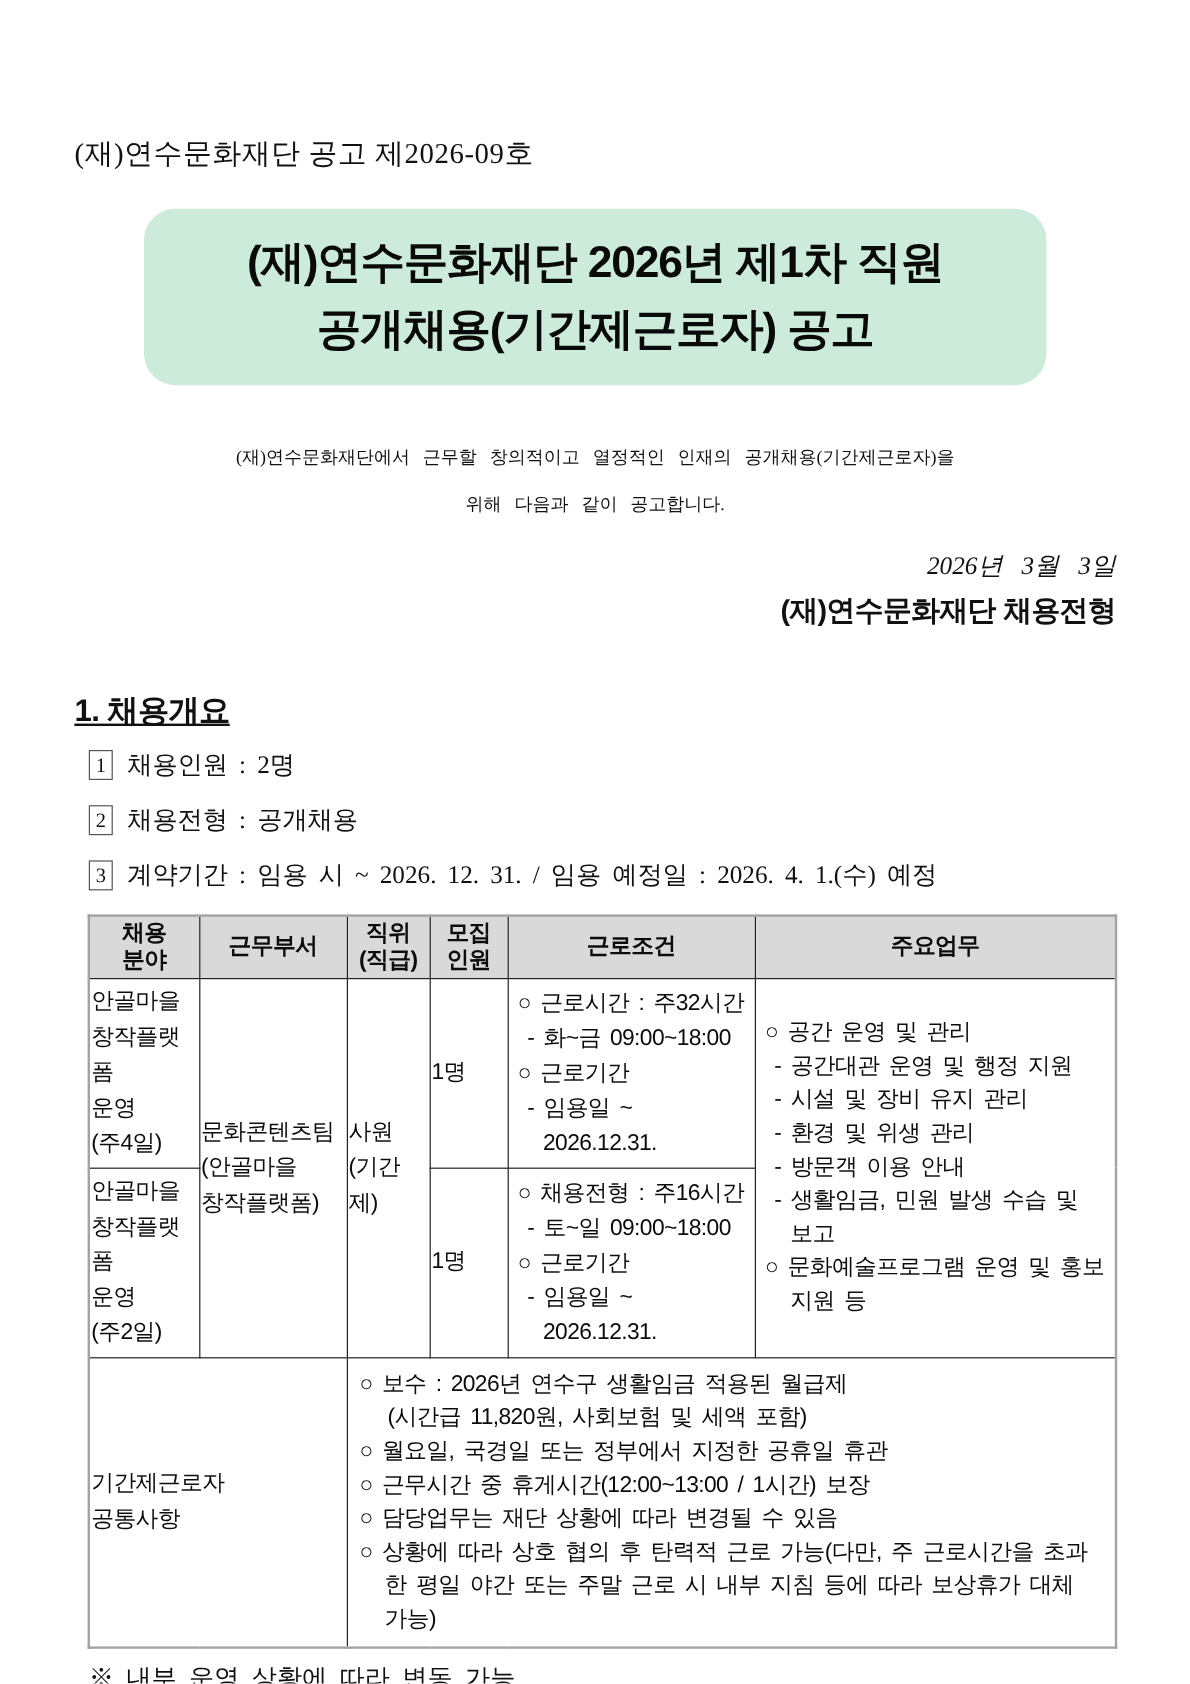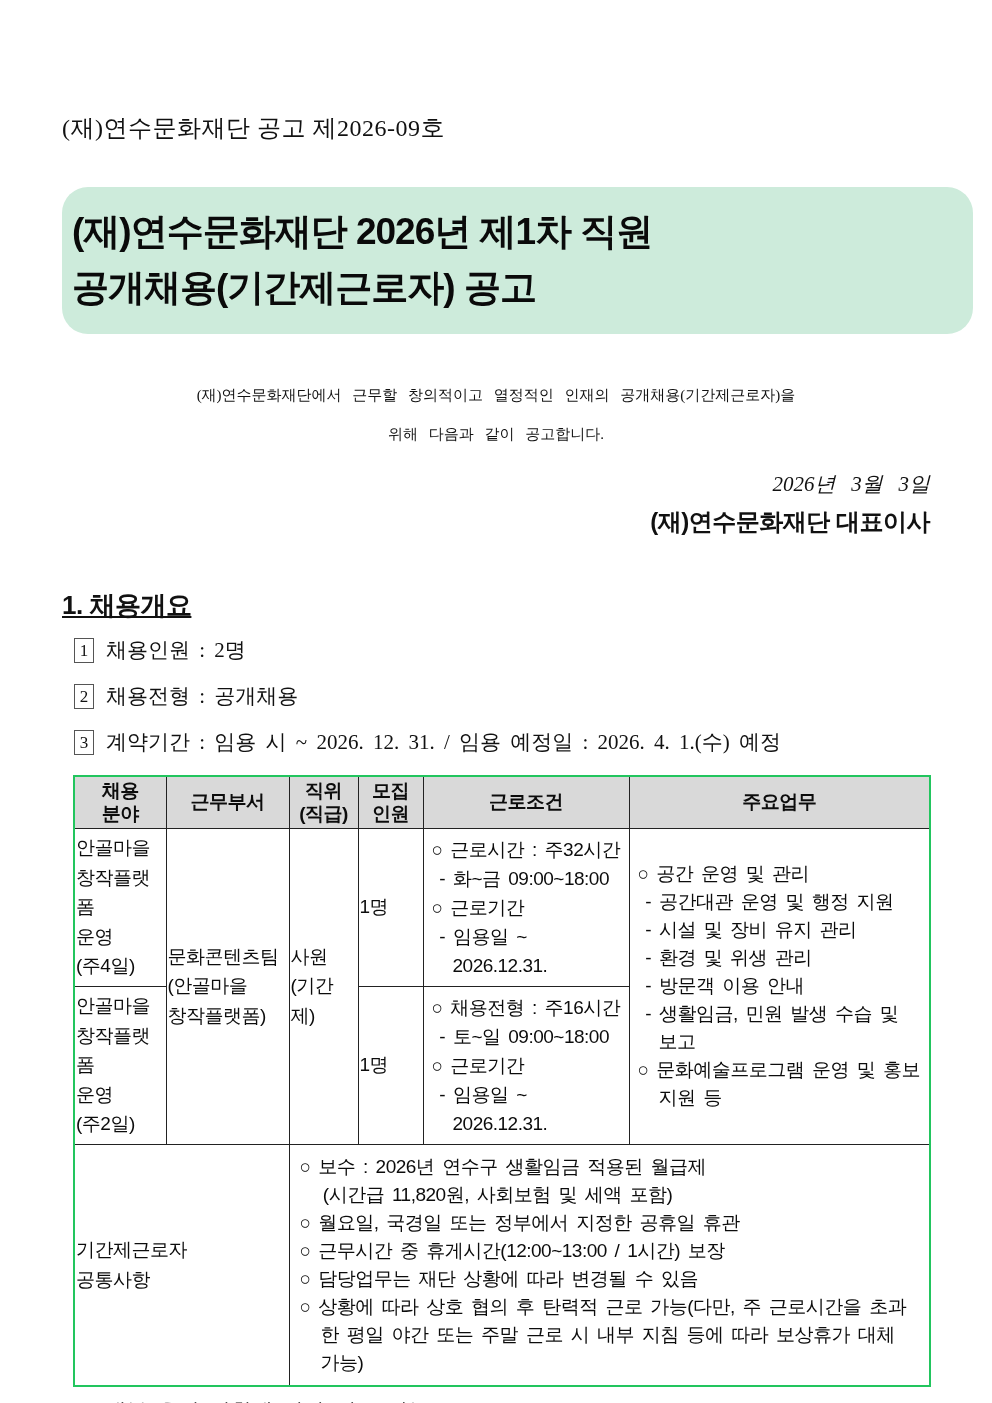--- a/index.html
+++ b/index.html
@@ -9,25 +9,25 @@
     background: #ffffff;
     color: #111;
     font-family: "Liberation Serif", "DejaVu Serif", serif;
     overflow: hidden;
   }
   .doc { padding: 112px 62px 0 62px; }
 
   .notice-no { font-size: 24px; letter-spacing: 0.5px; }
 
   .title-banner {
-    margin: 43px auto 0;
-    width: 911px;
+    margin: 30px auto 0;
+    width: 752px;
     background: #cdebdb;
     border-radius: 26px;
-    text-align: left;
+    text-align: center;
     padding: 17px 10px 19px;
   }
   .title-line {
     font-family: "Liberation Sans", "DejaVu Sans", sans-serif;
     font-weight: bold;
     font-size: 37px;
     line-height: 1.5;
     letter-spacing: -1px;
     color: #0a0a0a;
   }
@@ -59,21 +59,21 @@
   table.jobs {
     margin: 20px 0 0 11px;
     border-collapse: collapse;
     width: 856px;
     table-layout: fixed;
     font-family: "Liberation Sans", "DejaVu Sans", sans-serif;
     font-size: 19px;
     color: #0c0c0c;
   }
   table.jobs td, table.jobs th { border: 1px solid #222; }
-  table.jobs { border: 2px solid #22c55e; }
+  table.jobs { border: 2px solid #a3a3a3; }
   th.hdr {
     background: #d9d9d9;
     font-weight: bold;
     text-align: center; vertical-align: middle;
     white-space: pre-line;
     height: 52px; line-height: 1.25;
     letter-spacing: -0.5px;
   }
   td.ccell {
     text-align: left; vertical-align: middle;
@@ -104,21 +104,21 @@
     <div class="title-line">(재)연수문화재단 2026년 제1차 직원</div>
     <div class="title-line">공개채용(기간제근로자) 공고</div>
   </div>
 
   <div class="intro">
     <div>(재)연수문화재단에서 근무할 창의적이고 열정적인 인재의 공개채용(기간제근로자)을</div>
     <div>위해 다음과 같이 공고합니다.</div>
   </div>
 
   <div class="date-line">2026년   3월   3일</div>
-  <div class="signer-line">(재)연수문화재단 대표이사</div>
+  <div class="signer-line">(재)연수문화재단 채용전형</div>
 
   <div class="sec-heading">1. 채용개요</div>
 
   <div class="overview-list">
     <div class="overview-item">
       <span class="numbox">1</span><span>채용인원 : 2명</span>
     </div>
     <div class="overview-item">
       <span class="numbox">2</span><span>채용전형 : 공개채용</span>
     </div>

